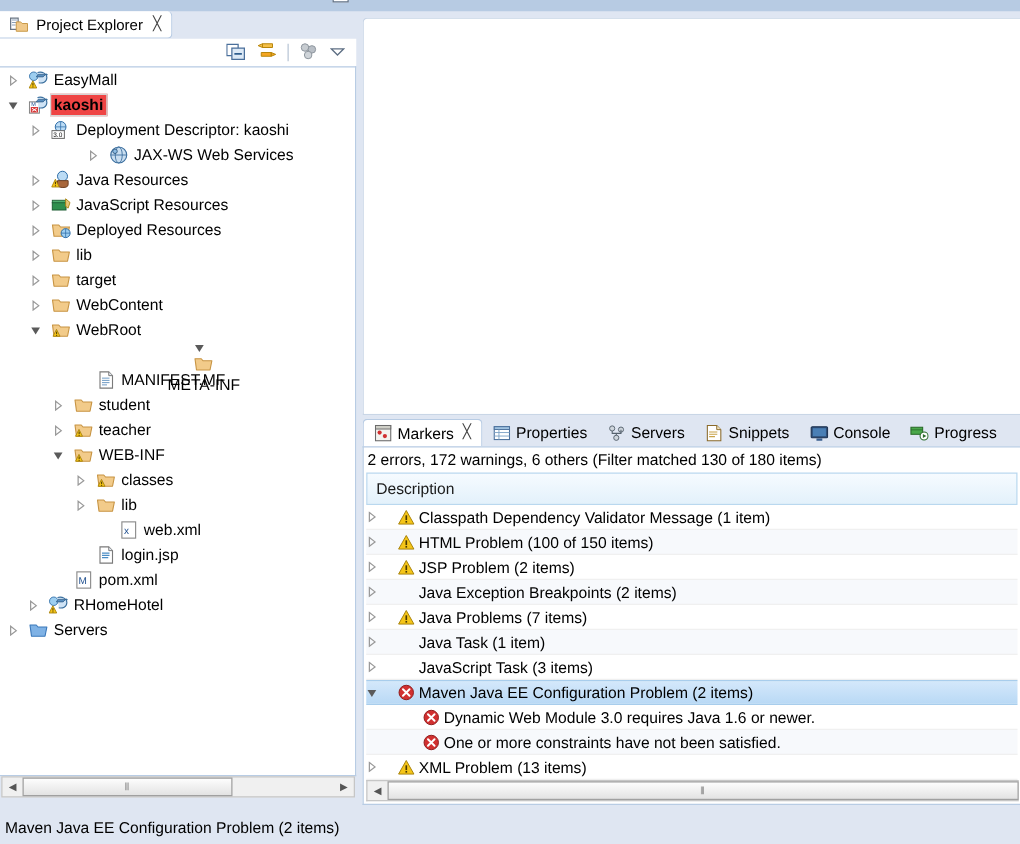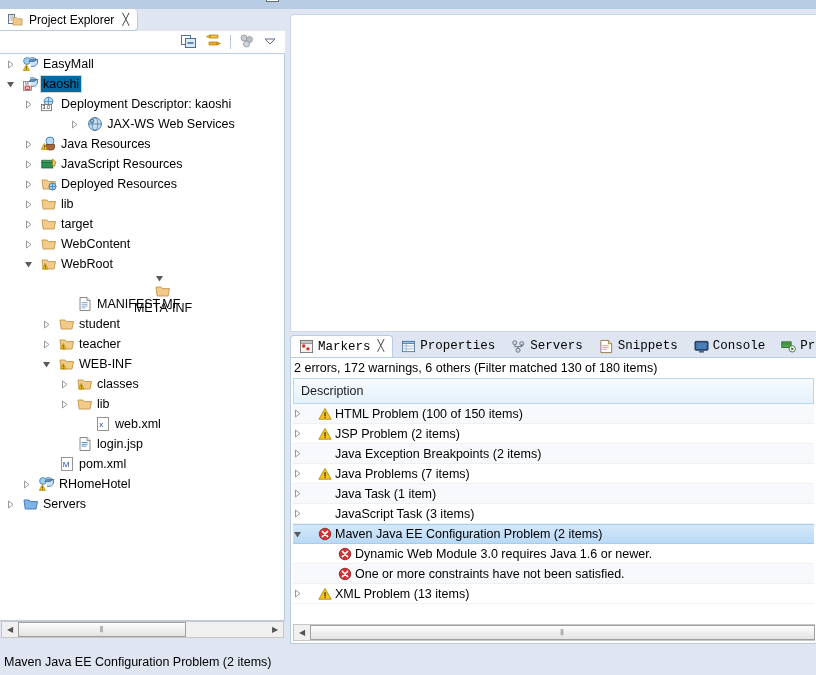--- a/index.html
+++ b/index.html
@@ -123,23 +123,24 @@
     display: flex;
     align-items: center;
     white-space: nowrap;
     font-size: 12.5px;
   }
   .tree-label {
     padding: 1px 3px;
     line-height: 16px;
   }
   .tree-row.sel .tree-label {
-    background: #0369a1;
+    background: #ef4444;
     border: 1px solid #d4d4d4;
     padding: 0px 2px;
+    font-weight: bold;
   }
   .twisty {
     width: 16px;
     flex: none;
     text-align: center;
     font-size: 8px;
     color: #8d8d8d;
     line-height: 20px;
   }
   .twisty.open { color: #4d4d4d; }
@@ -207,21 +208,20 @@
   }
   .mk-tab {
     height: 22px;
     display: flex;
     align-items: center;
     gap: 4px;
     padding: 0 8px;
     font-size: 12.5px;
     box-sizing: border-box;
     white-space: nowrap;
-    font-family: Liberation Mono, monospace;
   }
   .mk-tab.active {
     background: #ffffff;
     border: 1px solid #b8cce4;
     border-bottom: none;
     border-top-left-radius: 4px;
     border-top-right-radius: 4px;
     font-weight: normal;
   }
   .mk-body {
@@ -780,20 +780,35 @@
           </svg>
         </span>
         <span>Progress</span>
       </div>
     </div>
 
   <div class="mk-body">
     <div class="mk-summary">2 errors, 172 warnings, 6 others (Filter matched 130 of 180 items)</div>
     <div class="mk-colhead">Description</div>
     <div class="mk-list" id="mk-rows">
+        <div class="mk-row">
+          <span class="mk-twisty">
+            <svg width="9" height="9" viewBox="0 0 9 9">
+              <path d="M2.5 1 L7 4.5 L2.5 8 Z" fill="none" stroke="#9a9a9a" stroke-width="1"></path>
+            </svg>
+          </span>
+          <span class="mk-ico">
+            <svg width="14" height="14" viewBox="0 0 16 16">
+              <path d="M8 1.6 L15 14 H1 Z" fill="#f5c518" stroke="#a8820a" stroke-width="0.9" stroke-linejoin="round"></path>
+              <rect x="7.3" y="6" width="1.5" height="4.4" fill="#4a3800"></rect>
+              <rect x="7.3" y="11.2" width="1.5" height="1.5" fill="#4a3800"></rect>
+            </svg>
+          </span>
+          <span>Classpath Dependency Validator Message (1 item)</span>
+        </div>
         <div class="mk-row alt">
           <span class="mk-twisty">
             <svg width="9" height="9" viewBox="0 0 9 9">
               <path d="M2.5 1 L7 4.5 L2.5 8 Z" fill="none" stroke="#9a9a9a" stroke-width="1"></path>
             </svg>
           </span>
           <span class="mk-ico">
             <svg width="14" height="14" viewBox="0 0 16 16">
               <path d="M8 1.6 L15 14 H1 Z" fill="#f5c518" stroke="#a8820a" stroke-width="0.9" stroke-linejoin="round"></path>
               <rect x="7.3" y="6" width="1.5" height="4.4" fill="#4a3800"></rect>

